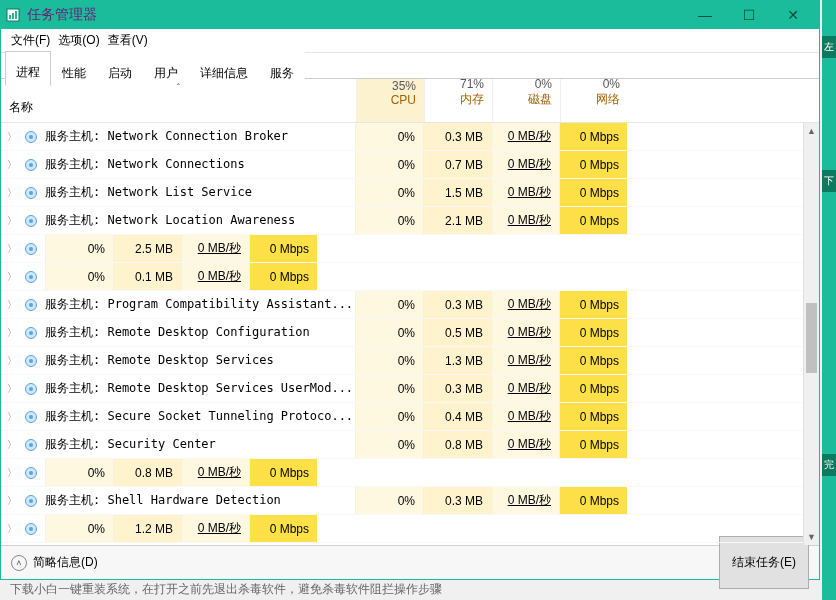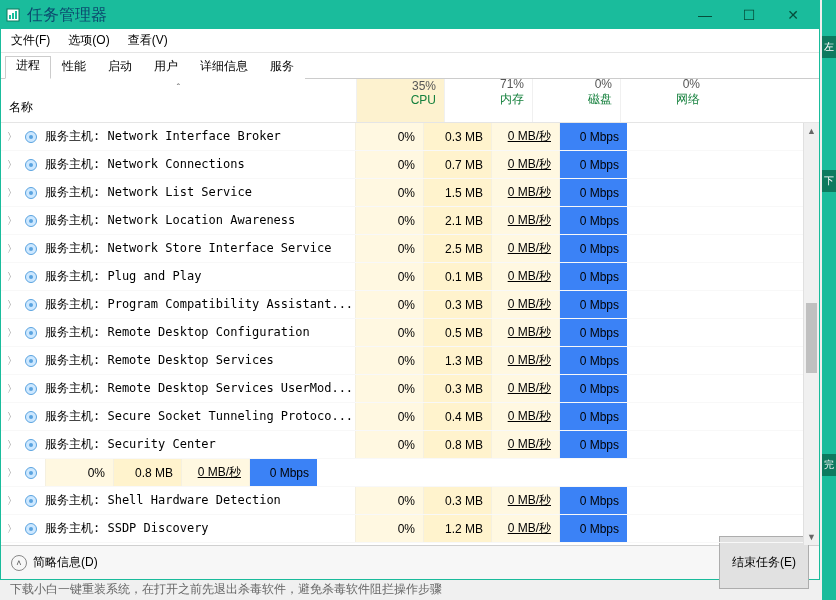--- a/index.html
+++ b/index.html
@@ -31,22 +31,22 @@
     padding: 0 4px;
   }
   .titlebar .app-icon {
     width: 16px; height: 16px;
     margin-right: 6px;
     display: inline-flex;
     align-items: center; justify-content: center;
   }
   .titlebar .title {
     flex: 1;
-    font-size: 16px;
-    color: #0c4a6e;
+    font-size: 14px;
+    color: #701a75;
   }
   .titlebar .win-controls {
     display: flex;
     height: 100%;
   }
   .titlebar .win-btn {
     width: 44px;
     display: flex;
     align-items: center;
     justify-content: center;
@@ -54,43 +54,42 @@
     font-size: 14px;
     cursor: default;
   }
   .titlebar .win-btn.close { color: #064e3b; }
   .menubar {
     height: 24px;
     background: #ffffff;
     display: flex;
     align-items: center;
     padding: 0 6px;
-    gap: 10px;
     border-bottom: 1px solid #e5e5e5;
   }
   .menubar .menu-item {
     padding: 2px 4px;
     cursor: default;
   }
   .tabsbar {
     height: 26px;
     display: flex;
     align-items: flex-end;
     border-bottom: 1px solid #cccccc;
     padding: 0 4px;
     gap: 0;
   }
   .tabsbar .tab {
-    padding: 0 10px 4px 10px;
+    padding: 12px 10px 4px 10px;
     border: 1px solid transparent;
     border-bottom: none;
     font-size: 12px;
     cursor: default;
     position: relative;
-    top: 1px;
+    top: 8px;
     background: #ffffff;
   }
   .tabsbar .tab.active {
     border-color: #cccccc;
     border-bottom: 1px solid #ffffff;
     background: #ffffff;
   }
   .content {
     flex: 1;
     display: flex;
@@ -112,34 +111,34 @@
   }
   .sort-caret {
     position: absolute;
     left: 50%;
     top: 4px;
     transform: translateX(-50%);
     font-size: 10px;
     color: #666;
   }
   .col-head {
-    width: 88px;
+    width: 68px;
     text-align: right;
     padding: 4px 8px 20px 0;
     display: flex;
     flex-direction: column;
     justify-content: center;
     align-items: flex-end;
     font-size: 12px;
     color: #333;
     border-left: 1px solid #f0f0f0;
   }
   .col-head.cpu { background: #fdf2cf; }
   .col-head .pct { color: #555; }
-  .col-head .lbl { color: #15803d; }
+  .col-head .lbl { color: #a16207; }
   .rows {
     flex: 1;
     overflow-y: hidden;
     position: relative;
   }
   .rows-inner {
     position: absolute;
     left: 0; right: 16px; top: 0;
   }
   .row {
@@ -176,21 +175,21 @@
     font-size: 12px;
     height: 100%;
     display: flex;
     align-items: center;
     justify-content: flex-end;
     border-left: 1px solid #f5f0e0;
   }
   .row .cell.cpu { background: #fff8e1; }
   .row .cell.mem { background: #fff3cd; }
   .row .cell.disk { background: #fff8e1; text-decoration: underline; }
-  .row .cell.net { background: #3b82f6; }
+  .row .cell.net { background: #fde047; }
   .scrollbar {
     position: absolute;
     right: 0; top: 0; bottom: 0;
     width: 16px;
     background: #f0f0f0;
     border-left: 1px solid #e0e0e0;
   }
   .scrollbar .thumb {
     position: absolute;
     left: 2px; right: 2px;
@@ -340,21 +339,21 @@
     <div class="rows">
       <div class="rows-inner" id="rows-inner">
           <div class="row">
             <span class="exp">〉</span>
             <span class="icon">
               <svg width="14" height="14" viewBox="0 0 14 14">
                 <circle cx="7" cy="7" r="5.5" fill="#cde8ff" stroke="#5aa3e0" stroke-width="1"></circle>
                 <circle cx="7" cy="7" r="2" fill="#5aa3e0"></circle>
               </svg>
             </span>
-            <span class="proc-name">服务主机: Network Interface Broker</span>
+            <span class="proc-name">服务主机: Network Connection Broker</span>
             <span class="cell cpu">0%</span>
             <span class="cell mem">0.3 MB</span>
             <span class="cell disk">0 MB/秒</span>
             <span class="cell net">0 Mbps</span>
           </div>
           <div class="row">
             <span class="exp">〉</span>
             <span class="icon">
               <svg width="14" height="14" viewBox="0 0 14 14">
                 <circle cx="7" cy="7" r="5.5" fill="#cde8ff" stroke="#5aa3e0" stroke-width="1"></circle>
@@ -396,35 +395,33 @@
             <span class="cell net">0 Mbps</span>
           </div>
           <div class="row">
             <span class="exp">〉</span>
             <span class="icon">
               <svg width="14" height="14" viewBox="0 0 14 14">
                 <circle cx="7" cy="7" r="5.5" fill="#cde8ff" stroke="#5aa3e0" stroke-width="1"></circle>
                 <circle cx="7" cy="7" r="2" fill="#5aa3e0"></circle>
               </svg>
             </span>
-            <span class="proc-name">服务主机: Network Store Interface Service</span>
             <span class="cell cpu">0%</span>
             <span class="cell mem">2.5 MB</span>
             <span class="cell disk">0 MB/秒</span>
             <span class="cell net">0 Mbps</span>
           </div>
           <div class="row">
             <span class="exp">〉</span>
             <span class="icon">
               <svg width="14" height="14" viewBox="0 0 14 14">
                 <circle cx="7" cy="7" r="5.5" fill="#cde8ff" stroke="#5aa3e0" stroke-width="1"></circle>
                 <circle cx="7" cy="7" r="2" fill="#5aa3e0"></circle>
               </svg>
             </span>
-            <span class="proc-name">服务主机: Plug and Play</span>
             <span class="cell cpu">0%</span>
             <span class="cell mem">0.1 MB</span>
             <span class="cell disk">0 MB/秒</span>
             <span class="cell net">0 Mbps</span>
           </div>
           <div class="row">
             <span class="exp">〉</span>
             <span class="icon">
               <svg width="14" height="14" viewBox="0 0 14 14">
                 <circle cx="7" cy="7" r="5.5" fill="#cde8ff" stroke="#5aa3e0" stroke-width="1"></circle>
@@ -535,21 +532,20 @@
             <span class="cell net">0 Mbps</span>
           </div>
           <div class="row">
             <span class="exp">〉</span>
             <span class="icon">
               <svg width="14" height="14" viewBox="0 0 14 14">
                 <circle cx="7" cy="7" r="5.5" fill="#cde8ff" stroke="#5aa3e0" stroke-width="1"></circle>
                 <circle cx="7" cy="7" r="2" fill="#5aa3e0"></circle>
               </svg>
             </span>
-            <span class="proc-name">服务主机: SSDP Discovery</span>
             <span class="cell cpu">0%</span>
             <span class="cell mem">1.2 MB</span>
             <span class="cell disk">0 MB/秒</span>
             <span class="cell net">0 Mbps</span>
           </div>
         </div>
       <div class="scrollbar">
         <div class="arrow up">▲</div>
         <div class="thumb"></div>
         <div class="arrow down">▼</div>

